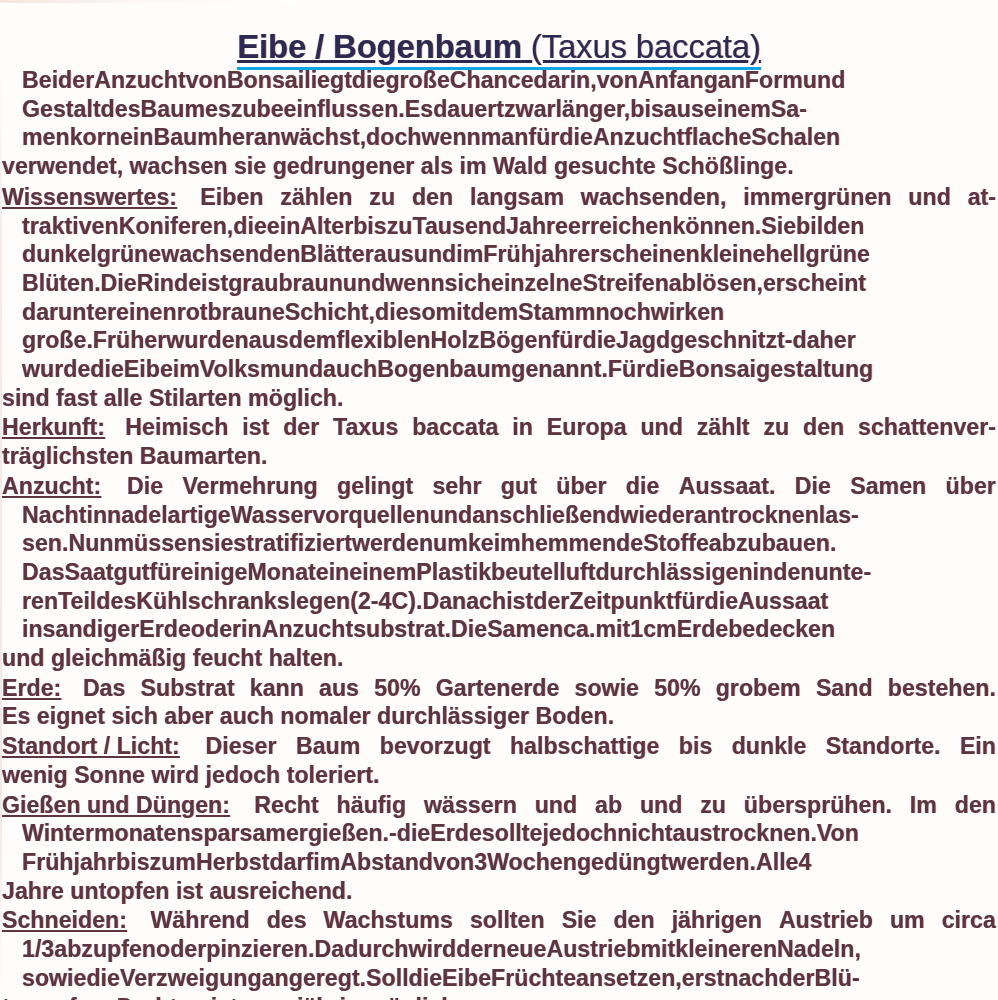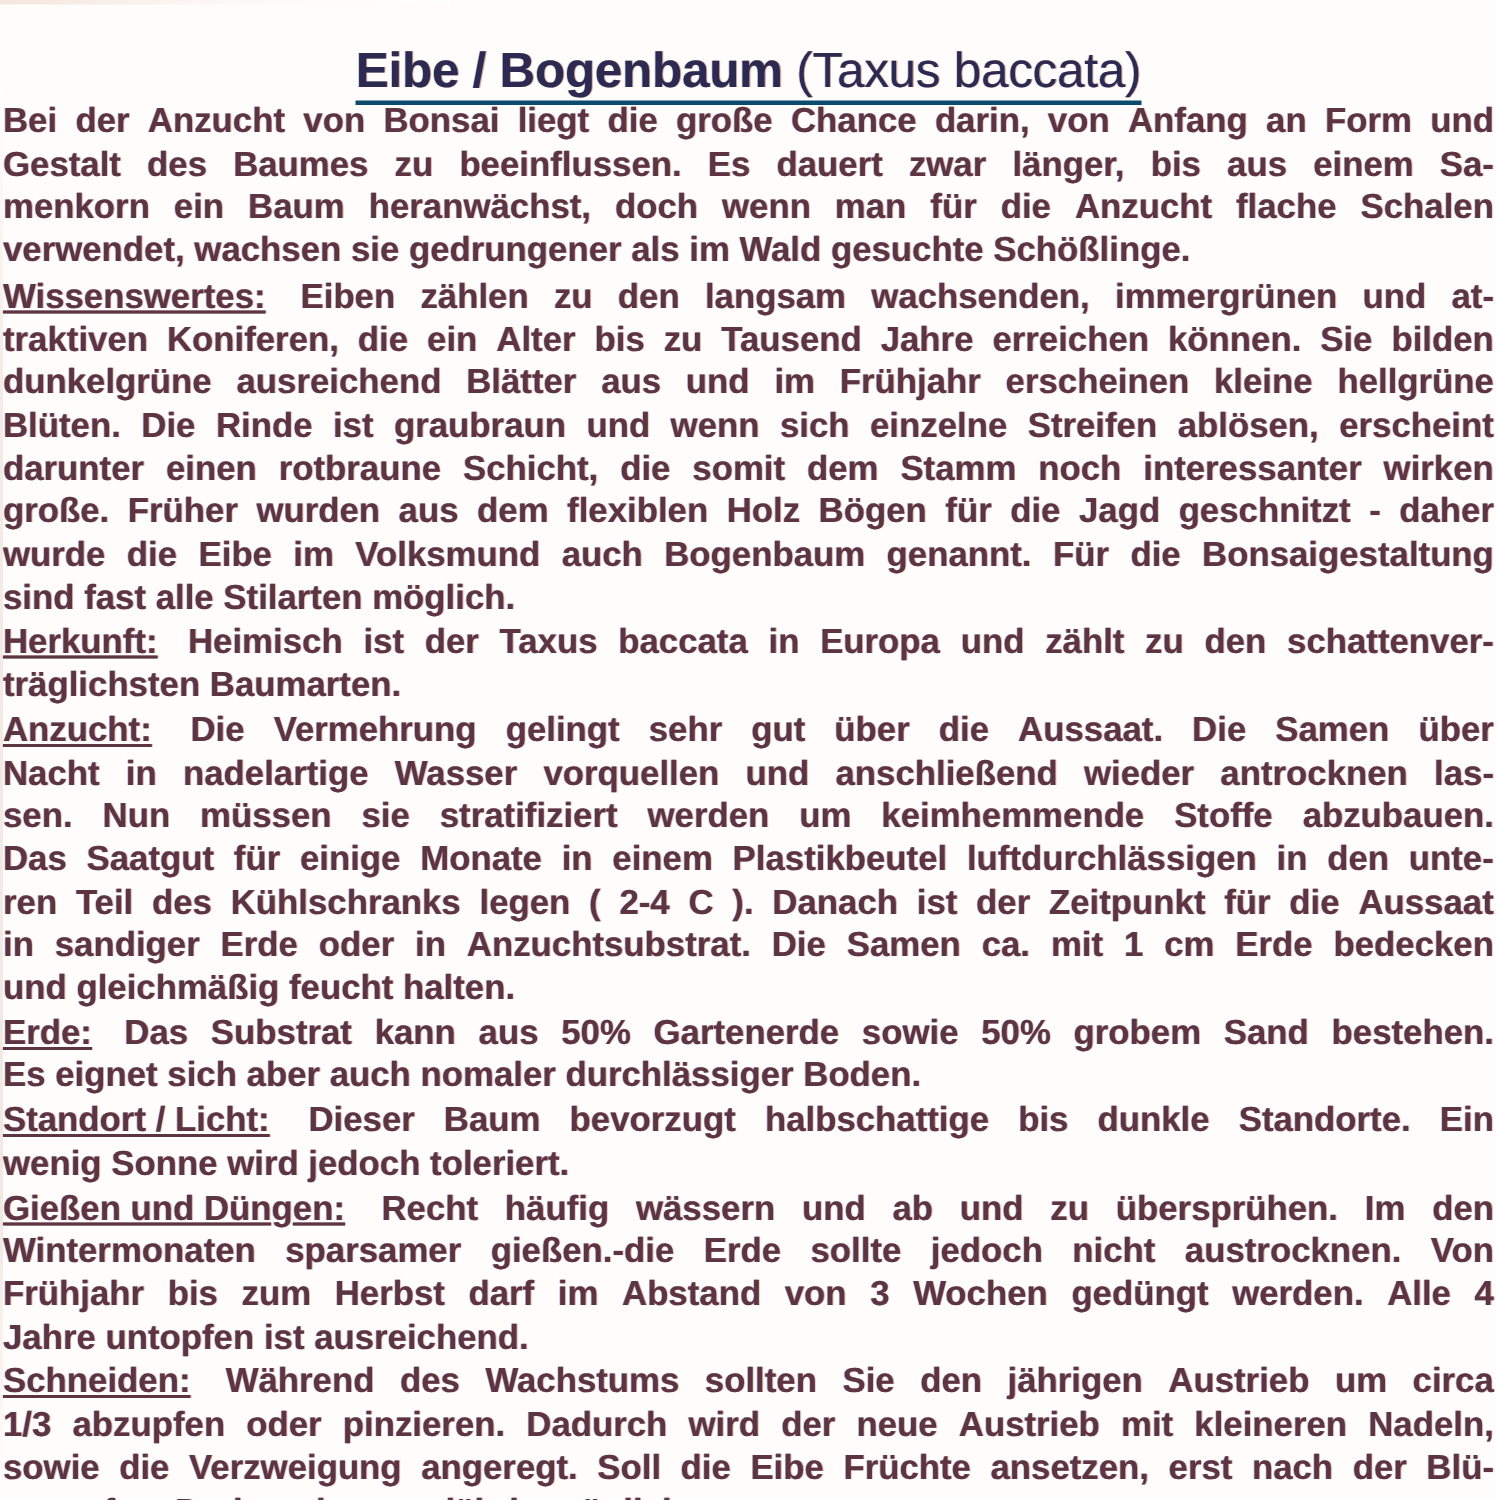--- a/index.html
+++ b/index.html
@@ -44,24 +44,25 @@
     text-align: center;
     padding-top: 6px;
     height: 48px;
   }
   .doc-title {
     display: inline-block;
     font-size: 33px;
     line-height: 38px;
     letter-spacing: -0.2px;
     color: #2d2a52;
-    border-bottom: 3px solid #0c4a6e;
+    border-bottom: 3px solid #0ea5e9;
     padding-bottom: 1px;
     white-space: nowrap;
     text-shadow: 0.7px 0 0 rgba(150,60,40,.45), -0.5px 0 0 rgba(60,70,140,.30);
+    text-decoration: underline;
   }
   .doc-title .strong {
     font-weight: bold;
   }
   .doc-title .light {
     font-weight: normal;
   }
 
   
   .content {
@@ -83,22 +84,23 @@
   p.para.intro {
     margin-bottom: 2px;
   }
   
   .ln {
     display: block;
     white-space: pre;
   }
   .ln.just {
     display: flex;
-    justify-content: space-between;
+    justify-content: flex-start;
     white-space: pre;
+    margin-left: 20px;
   }
   .ln.just > span { white-space: pre; }
 
   .sec-head {
     font-weight: bold;
     text-decoration: underline;
     text-underline-offset: 2px;
     text-decoration-thickness: 2px;
   }
 </style>
@@ -118,23 +120,23 @@
     <p class="para intro">
         <span class="ln just"><span>Bei</span><span>der</span><span>Anzucht</span><span>von</span><span>Bonsai</span><span>liegt</span><span>die</span><span>große</span><span>Chance</span><span>darin,</span><span>von</span><span>Anfang</span><span>an</span><span>Form</span><span>und</span></span>
         <span class="ln just"><span>Gestalt</span><span>des</span><span>Baumes</span><span>zu</span><span>beeinflussen.</span><span>Es</span><span>dauert</span><span>zwar</span><span>länger,</span><span>bis</span><span>aus</span><span>einem</span><span>Sa-</span></span>
         <span class="ln just"><span>menkorn</span><span>ein</span><span>Baum</span><span>heranwächst,</span><span>doch</span><span>wenn</span><span>man</span><span>für</span><span>die</span><span>Anzucht</span><span>flache</span><span>Schalen</span></span>
         <span class="ln">verwendet, wachsen sie gedrungener als im Wald gesuchte Schößlinge.</span>
       </p>
     <div>
         <p class="para">
           <span class="ln" style="display: flex; justify-content: space-between;"><span class="sec-head">Wissenswertes:</span><span style="flex: 1 1 0%; display: flex; justify-content: space-between;"><span>&nbsp;</span><span>Eiben</span><span>zählen</span><span>zu</span><span>den</span><span>langsam</span><span>wachsenden,</span><span>immergrünen</span><span>und</span><span>at-</span></span></span>
           <span class="ln just"><span>traktiven</span><span>Koniferen,</span><span>die</span><span>ein</span><span>Alter</span><span>bis</span><span>zu</span><span>Tausend</span><span>Jahre</span><span>erreichen</span><span>können.</span><span>Sie</span><span>bilden</span></span>
-          <span class="ln just"><span>dunkelgrüne</span><span>ausreichend</span><span>Blätter</span><span>aus</span><span>und</span><span>im</span><span>Frühjahr</span><span>erscheinen</span><span>kleine</span><span>hellgrüne</span></span>
+          <span class="ln just"><span>dunkelgrüne</span><span>wachsenden</span><span>Blätter</span><span>aus</span><span>und</span><span>im</span><span>Frühjahr</span><span>erscheinen</span><span>kleine</span><span>hellgrüne</span></span>
           <span class="ln just"><span>Blüten.</span><span>Die</span><span>Rinde</span><span>ist</span><span>graubraun</span><span>und</span><span>wenn</span><span>sich</span><span>einzelne</span><span>Streifen</span><span>ablösen,</span><span>erscheint</span></span>
-          <span class="ln just"><span>darunter</span><span>einen</span><span>rotbraune</span><span>Schicht,</span><span>die</span><span>somit</span><span>dem</span><span>Stamm</span><span>noch</span><span>interessanter</span><span>wirken</span></span>
+          <span class="ln just"><span>darunter</span><span>einen</span><span>rotbraune</span><span>Schicht,</span><span>die</span><span>somit</span><span>dem</span><span>Stamm</span><span>noch</span><span>wirken</span></span>
           <span class="ln just"><span>große.</span><span>Früher</span><span>wurden</span><span>aus</span><span>dem</span><span>flexiblen</span><span>Holz</span><span>Bögen</span><span>für</span><span>die</span><span>Jagd</span><span>geschnitzt</span><span>-</span><span>daher</span></span>
           <span class="ln just"><span>wurde</span><span>die</span><span>Eibe</span><span>im</span><span>Volksmund</span><span>auch</span><span>Bogenbaum</span><span>genannt.</span><span>Für</span><span>die</span><span>Bonsaigestaltung</span></span>
           <span class="ln">sind fast alle Stilarten möglich.</span>
         </p>
         <p class="para">
           <span class="ln" style="display: flex; justify-content: space-between;"><span class="sec-head">Herkunft:</span><span style="flex: 1 1 0%; display: flex; justify-content: space-between;"><span>&nbsp;</span><span>Heimisch</span><span>ist</span><span>der</span><span>Taxus</span><span>baccata</span><span>in</span><span>Europa</span><span>und</span><span>zählt</span><span>zu</span><span>den</span><span>schattenver-</span></span></span>
           <span class="ln">träglichsten Baumarten.</span>
         </p>
         <p class="para">
           <span class="ln" style="display: flex; justify-content: space-between;"><span class="sec-head">Anzucht:</span><span style="flex: 1 1 0%; display: flex; justify-content: space-between;"><span>&nbsp;</span><span>Die</span><span>Vermehrung</span><span>gelingt</span><span>sehr</span><span>gut</span><span>über</span><span>die</span><span>Aussaat.</span><span>Die</span><span>Samen</span><span>über</span></span></span>

